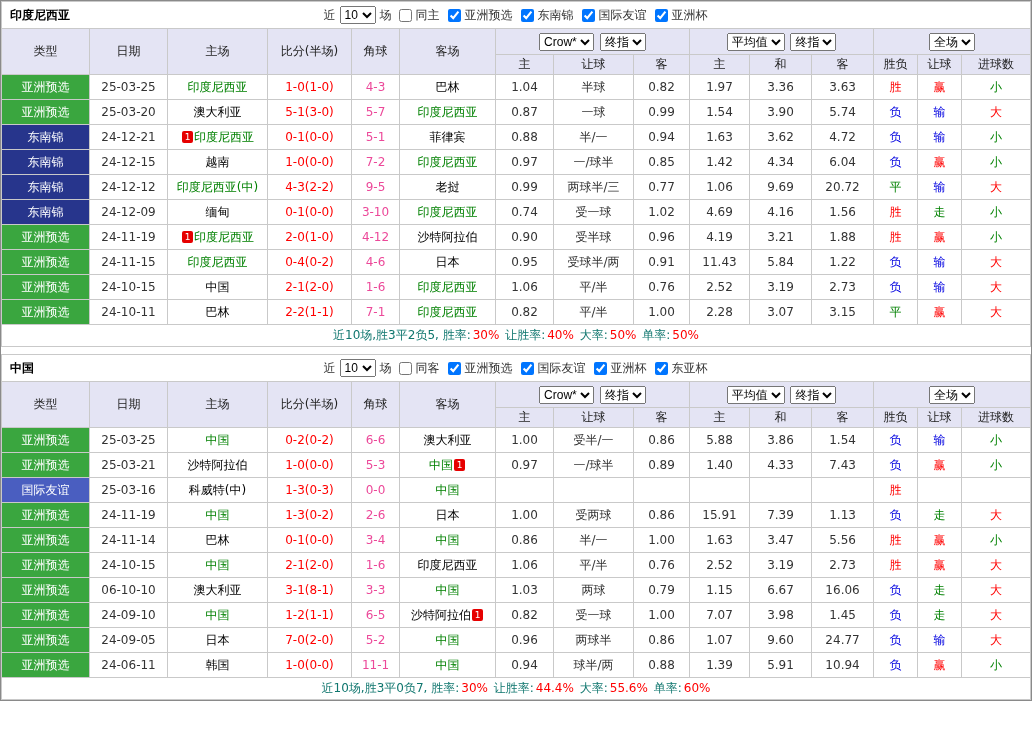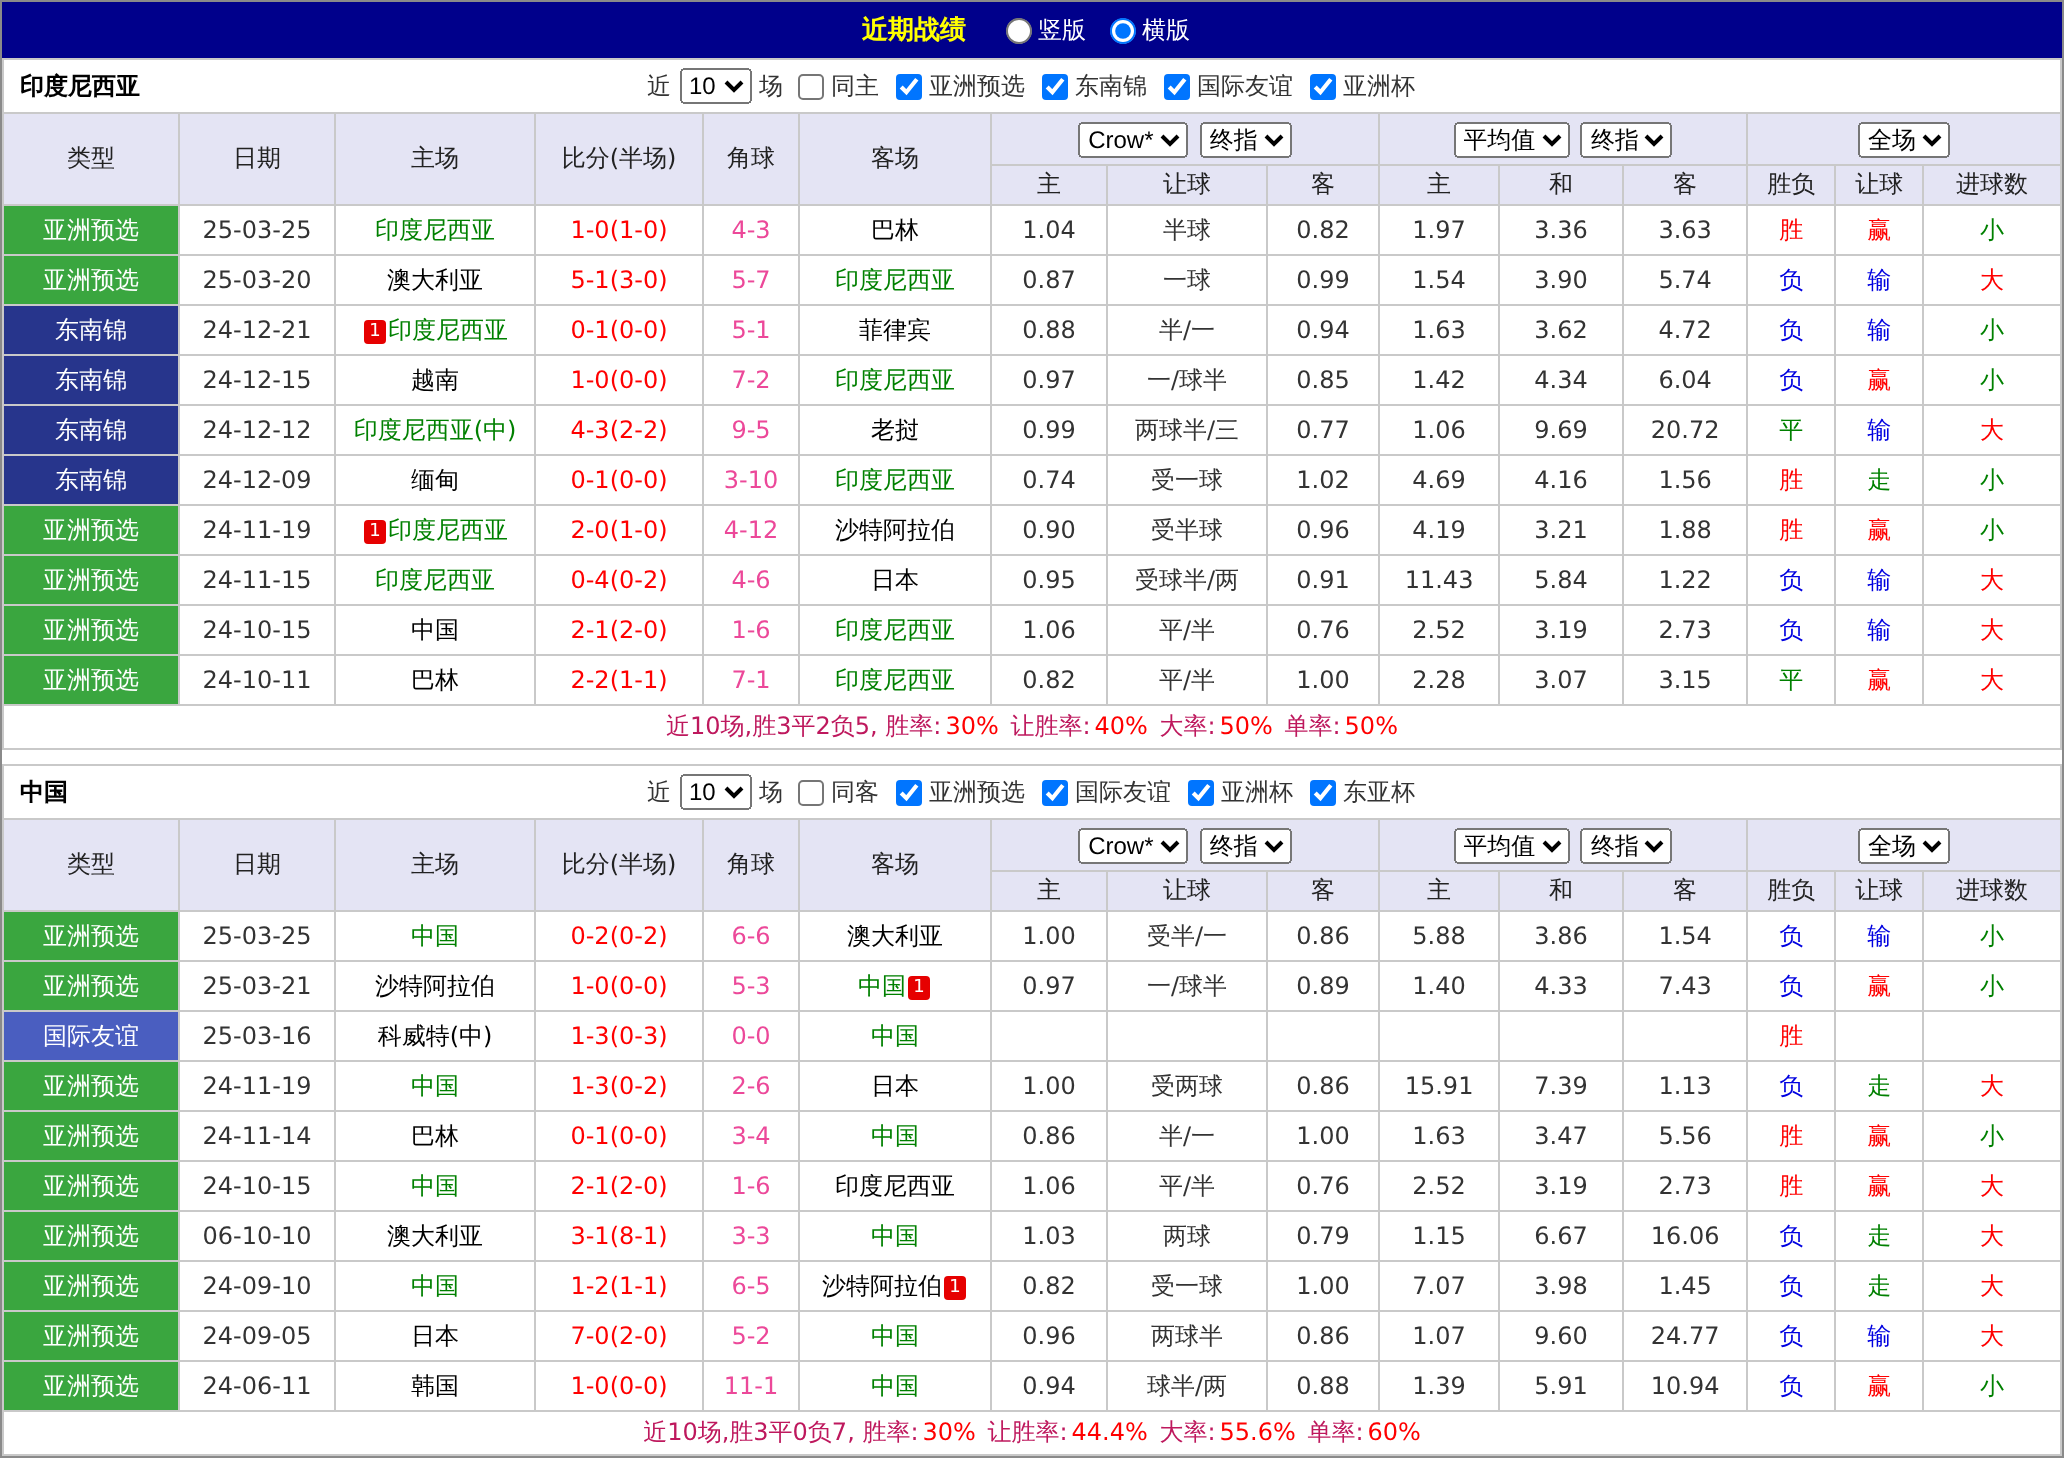--- a/index.html
+++ b/index.html
@@ -34,41 +34,30 @@
   td.date{color:#333}
   td.score{color:#f00}
   td.corner{color:#ec4899}
   td.odds{color:#333}
   .t-hl{color:#008000;cursor:pointer}
   .t-n{color:#000000;cursor:pointer}
   .mk{display:inline-block;background:#e60000;color:#fff;font-size:9px;line-height:12px;width:11px;height:12px;border-radius:2px;vertical-align:1px;margin:0 1px;text-align:center}
   .c-r{color:#f00}
   .c-b{color:#0000e0}
   .c-g{color:#008000}
-  .c-k{color:#be185d}
+  .c-k{color:#0f766e}
   td.summary{height:22px;background:#fff}
   td.summary span{margin:0 1px}
   .sec2{margin-top:7px}
 </style>
 </head>
 <body>
 
 <div class="page">
 
-  <div class="topbar">
-    <span class="title">近期战绩</span>
-    <label>
-      <input type="radio" name="layout" style="">
-      <span>竖版</span>
-    </label>
-    <label>
-      <input type="radio" name="layout" checked="" style="">
-      <span>横版</span>
-    </label>
-  </div>
 
   <section>
     <div class="sec-head">
       <span class="team-name">印度尼西亚</span>
       <div class="filters">
           <span>近</span>
           <select><option>10</option></select>
           <span>场</span>
           <label>
             <input type="checkbox" style="">

